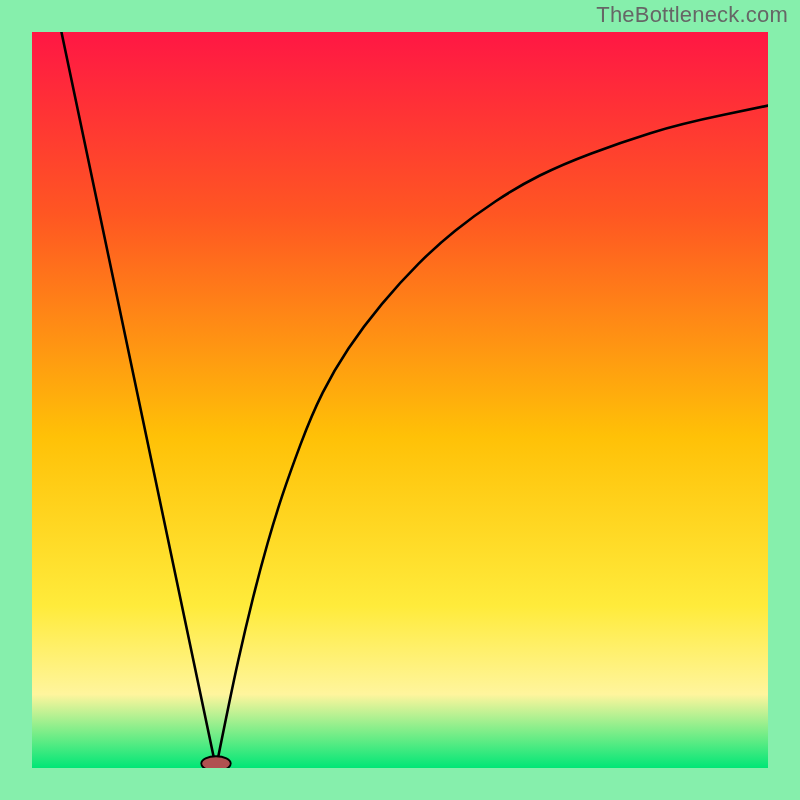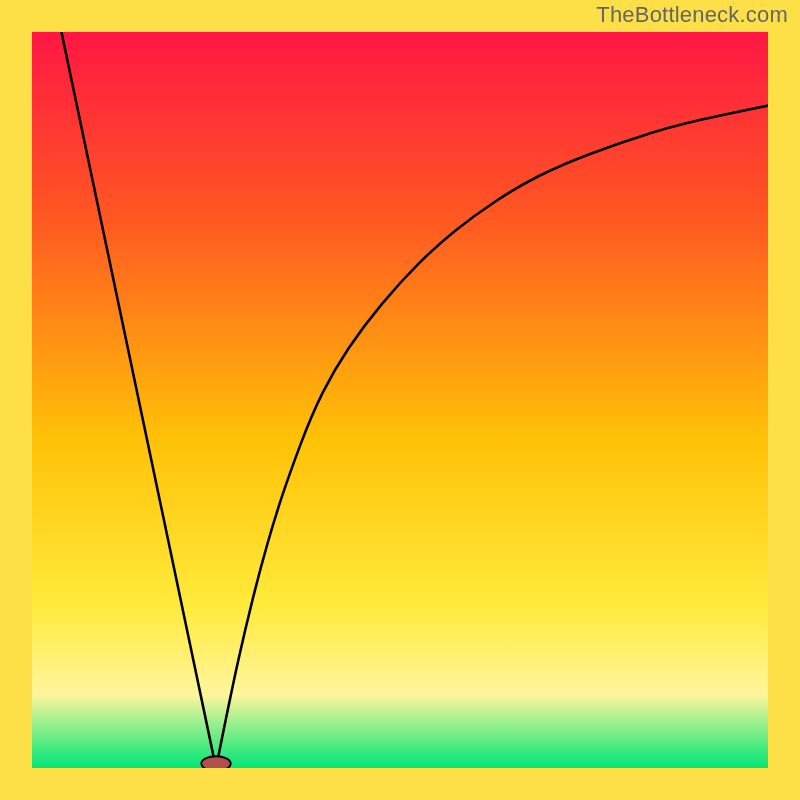--- a/index.html
+++ b/index.html
@@ -5,21 +5,21 @@
 html, body {
   margin: 0;
   padding: 0;
   width: 800px;
   height: 800px;
   overflow: hidden;
 }
 .outer {
   width: 800px;
   height: 800px;
-  background: #fde047;
+  background: #86efac;
   position: relative;
 }
 .watermark {
   position: absolute;
   top: 2px;
   right: 12px;
   color: #666;
   font-family: Arial, Helvetica, sans-serif;
   font-size: 22px;
   letter-spacing: 0.2px;

